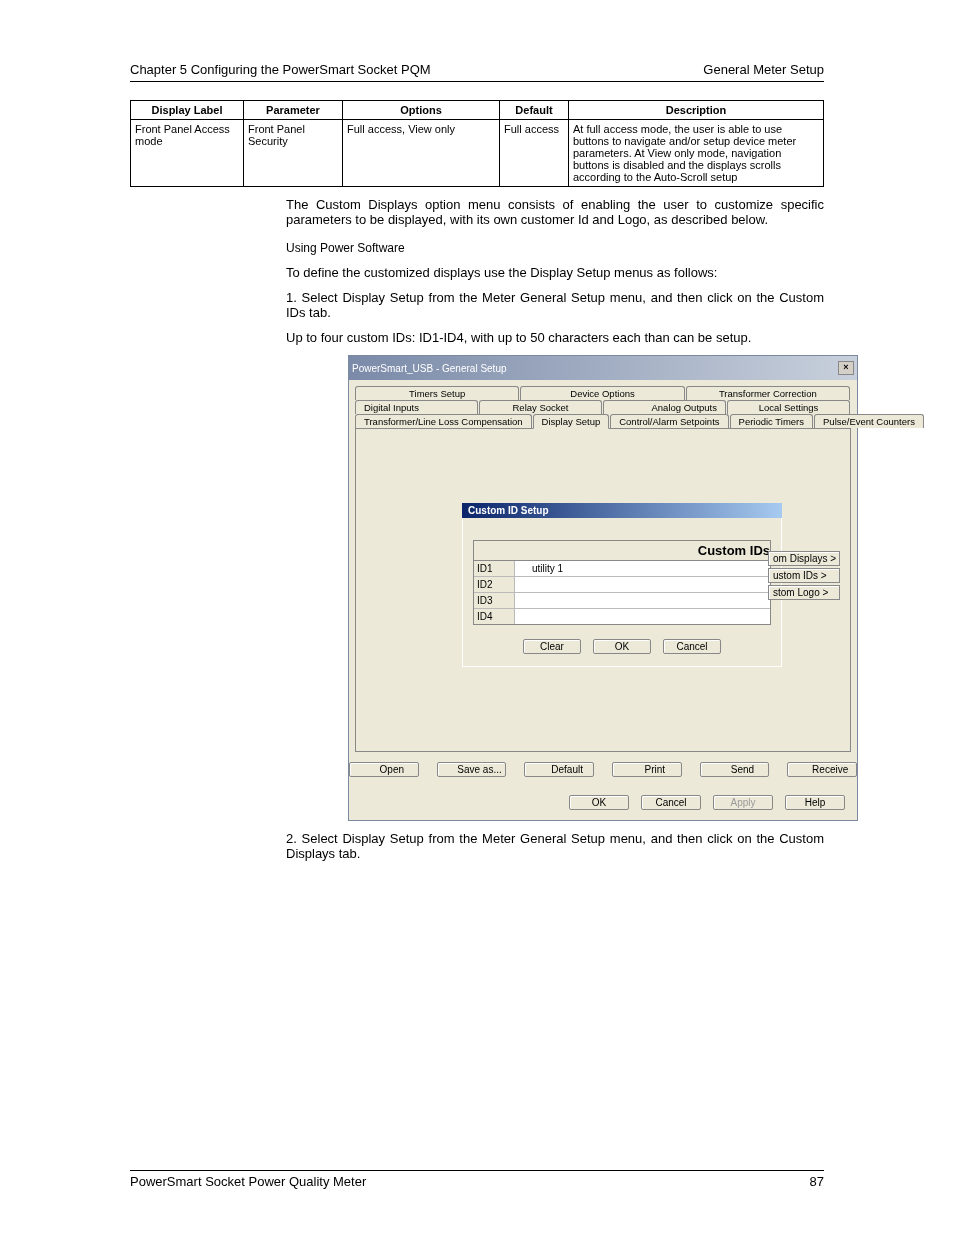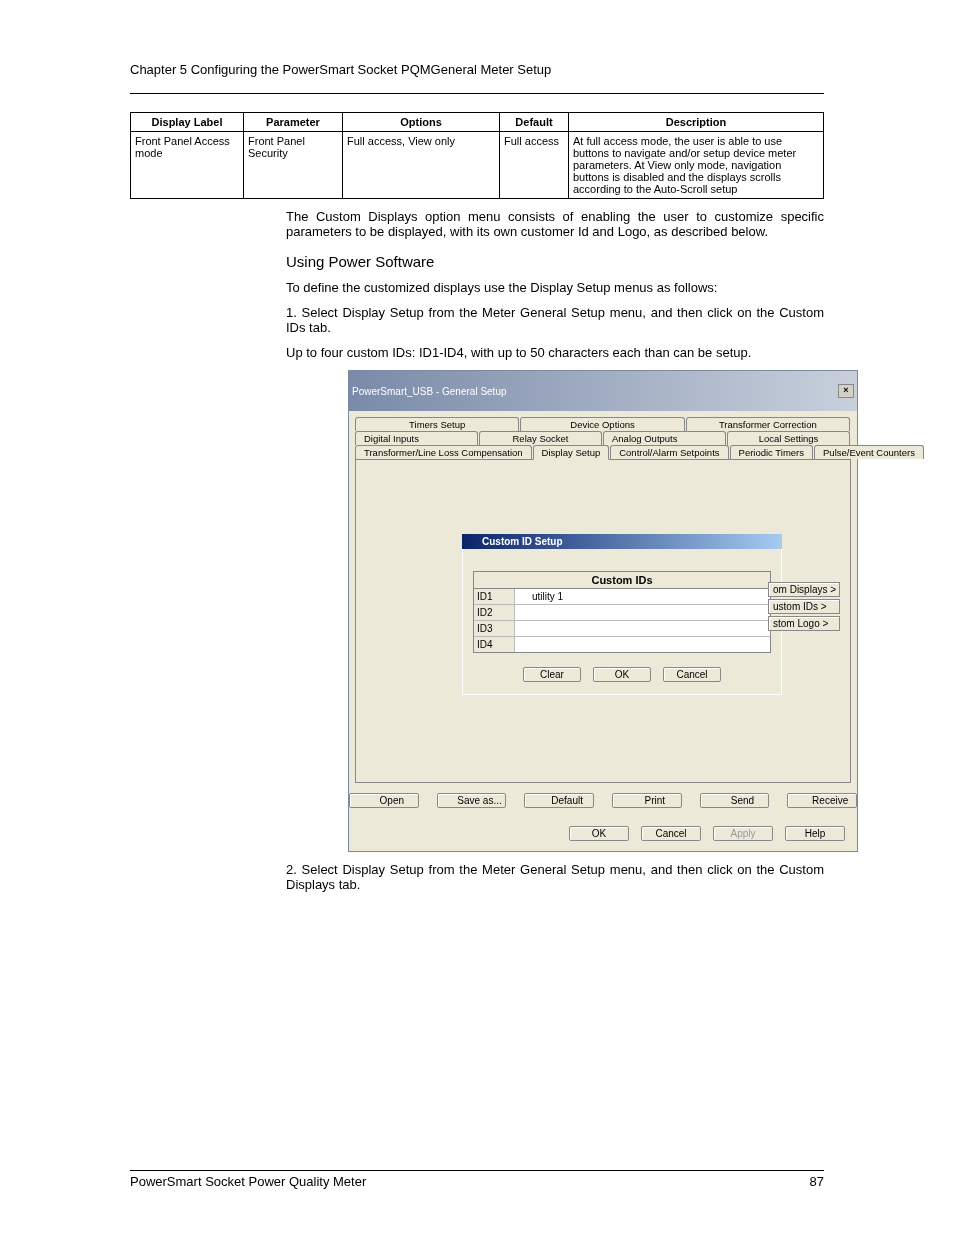--- a/index.html
+++ b/index.html
@@ -10,24 +10,24 @@
     width: 954px;
     height: 1235px;
     position: relative;
     overflow: hidden;
   }
   .page {
     padding: 62px 130px 0 130px;
   }
   .header {
     display: flex;
-    justify-content: flex-start;
+    justify-content: space-between;
     font-size: 13px;
     border-bottom: 1px solid #000;
-    padding-bottom: 16px;
+    padding-bottom: 4px;
     margin-bottom: 18px;
   }
   table.doc-table {
     border-collapse: collapse;
     width: 100%;
     font-size: 11px;
   }
   table.doc-table th, table.doc-table td {
     border: 1px solid #000;
     padding: 3px 4px;
@@ -37,21 +37,21 @@
   table.doc-table th {
     text-align: center;
     font-weight: bold;
   }
   .body-text {
     margin-left: 156px;
     font-size: 13px;
     text-align: justify;
   }
   .body-text p { margin: 10px 0; }
-  .body-text h3 { font-weight: normal; font-size: 15px; margin: 14px 0 8px; }
+  .body-text h3 { font-weight: normal; font-size: 12px; margin: 14px 0 8px; }
   .screenshot-wrap {
     margin-left: 62px;
     margin-top: 10px;
     margin-bottom: 10px;
   }
   .dialog {
     width: 508px;
     background: #ece9d8;
     border: 1px solid #7b8aa0;
     font-family: Tahoma, sans-serif;
@@ -59,21 +59,21 @@
     color: #000;
     position: relative;
   }
   .titlebar {
     background: linear-gradient(to right, #7a8aa8, #c8d0dc);
     color: #fff;
     height: 16px;
     display: flex;
     align-items: center;
     justify-content: space-between;
-    padding: 12px 3px;
+    padding: 4px 3px;
     font-size: 10px;
   }
   .titlebar .close {
     width: 14px; height: 12px;
     background: #d4d0c8;
     border: 1px solid #888;
     color: #000;
     font-size: 9px;
     text-align: center;
     line-height: 11px;
@@ -108,35 +108,35 @@
     position: absolute;
     left: 106px; top: 74px;
     width: 320px;
     background: #ece9d8;
   }
   .custom-setup .hdr {
     background: linear-gradient(to right, #0a246a, #a6caf0);
     color: #fff;
     font-size: 10px;
     font-weight: bold;
-    padding: 2px 20px;
+    padding: 2px 6px;
   }
   .custom-setup .body {
     border: 1px solid #fff;
     border-top: none;
     padding: 22px 10px 12px;
   }
   .ids-box {
     border: 1px solid #888;
     background: #ece9d8;
   }
   .ids-title {
-    text-align: center;
+    text-align: right;
     font-weight: bold;
-    font-size: 11px;
+    font-size: 13px;
     padding: 2px 0;
     border-bottom: 1px solid #888;
   }
   .id-row {
     display: flex;
     border-bottom: 1px solid #bbb;
   }
   .id-row:last-child { border-bottom: none; }
   .id-label {
     width: 34px;
@@ -259,21 +259,21 @@
 
         <div class="tabstack">
           <div class="tabrow">
             <div class="tab wide">Timers Setup</div>
             <div class="tab wide">Device Options</div>
             <div class="tab wide">Transformer Correction</div>
           </div>
           <div class="tabrow">
             <div class="tab" style="flex:1">Digital Inputs</div>
             <div class="tab" style="flex:1;text-align:center">Relay Socket</div>
-            <div class="tab" style="flex:1;text-align:left">Analog Outputs</div>
+            <div class="tab" style="flex:1;text-align:right">Analog Outputs</div>
             <div class="tab" style="flex:1;text-align:center">Local Settings</div>
           </div>
           <div class="tabrow">
             <div class="tab">Transformer/Line Loss Compensation</div>
             <div class="tab sel">Display Setup</div>
             <div class="tab">Control/Alarm Setpoints</div>
             <div class="tab">Periodic Timers</div>
             <div class="tab">Pulse/Event Counters</div>
           </div>
         </div>

